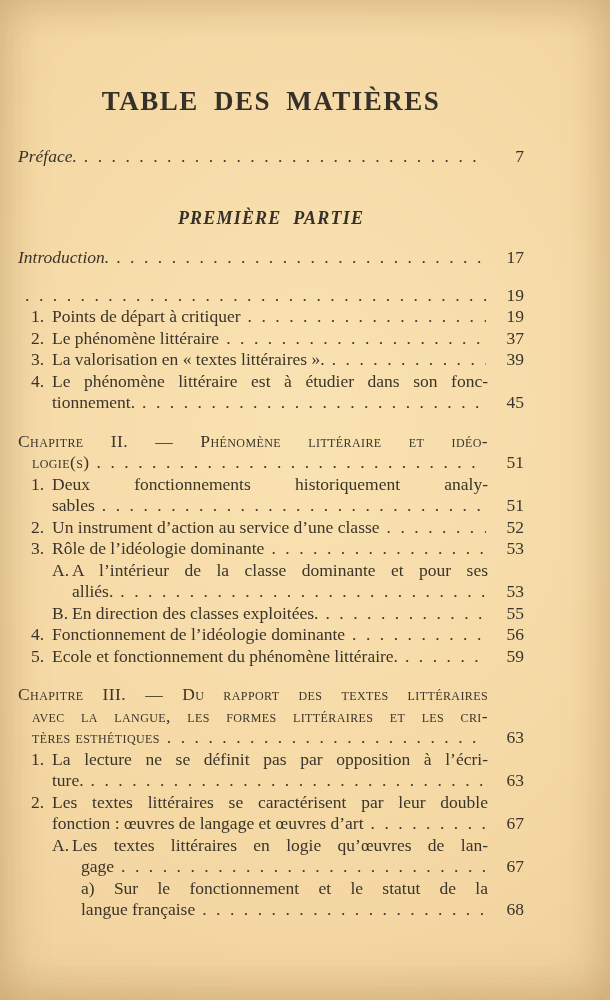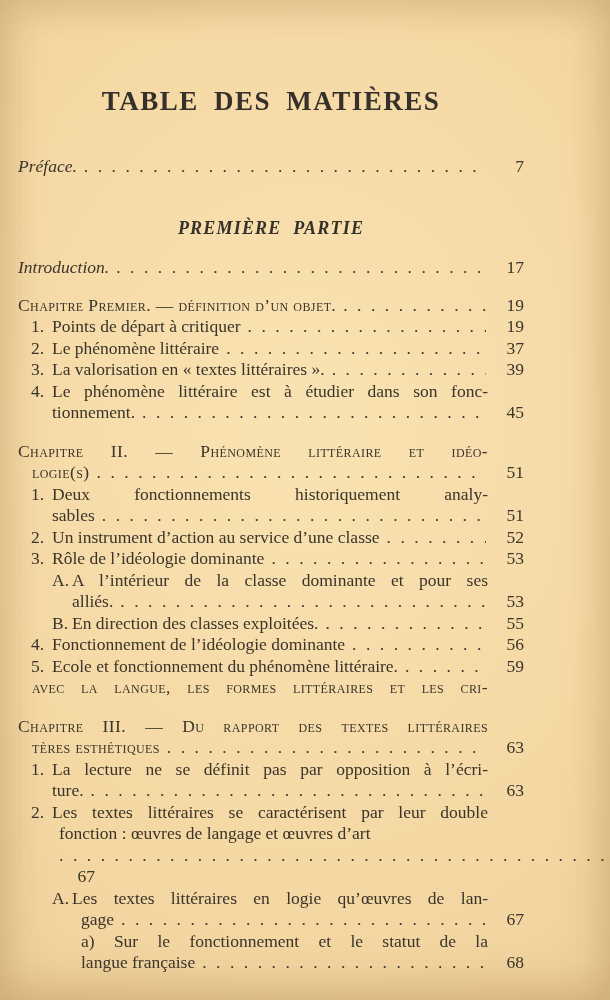--- a/index.html
+++ b/index.html
@@ -75,33 +75,32 @@
     text-align:right;
   }
 </style>
 </head>
 <body>
 
 <div class="page">
   <div class="content">
     <div class="title">TABLE DES MATIÈRES</div>
     <div>
-        <div class="row" style="padding-left: 0px; margin-top: 40px;">
+        <div class="row" style="padding-left: 0px; margin-top: 30px;">
           <span class="txt italic">Préface.</span>
           <span class="leader">........................................</span>
           <span class="pagenum">7</span>
         </div>
         <div class="part-heading" style="margin-top: 40px;">PREMIÈRE PARTIE</div>
         <div class="row" style="padding-left: 0px; margin-top: 18px;">
           <span class="txt italic">Introduction.</span>
           <span class="leader">........................................</span>
           <span class="pagenum">17</span>
         </div>
         <div class="row" style="padding-left: 0px; margin-top: 16px;">
-          <span class="txt sc">Chapitre Premier. — définition d’un objet.</span>
           <span class="leader">........................................</span>
           <span class="pagenum">19</span>
         </div>
         <div class="row" style="padding-left: 13px;">
           <span class="lbl" style="width: 21px;">1.</span>
           <span class="txt">Points de départ à critiquer</span>
           <span class="leader">........................................</span>
           <span class="pagenum">19</span>
         </div>
         <div class="row" style="padding-left: 13px;">
@@ -178,49 +177,49 @@
           <span class="txt">Fonctionnement de l’idéologie dominante</span>
           <span class="leader">........................................</span>
           <span class="pagenum">56</span>
         </div>
         <div class="row" style="padding-left: 13px;">
           <span class="lbl" style="width: 21px;">5.</span>
           <span class="txt">Ecole et fonctionnement du phénomène littéraire.</span>
           <span class="leader">........................................</span>
           <span class="pagenum">59</span>
         </div>
+        <div class="row jrow" style="padding-left: 0px; margin-top: 17px;">
+          <span class="txt sc">Chapitre III. — Du rapport des textes littéraires</span>
+          <span class="pagenum"></span>
+        </div>
         <div class="row jrow" style="padding-left: 14px;">
           <span class="txt sc">avec la langue, les formes littéraires et les cri-</span>
           <span class="pagenum"></span>
         </div>
-        <div class="row jrow" style="padding-left: 0px; margin-top: 17px;">
-          <span class="txt sc">Chapitre III. — Du rapport des textes littéraires</span>
-          <span class="pagenum"></span>
-        </div>
         <div class="row" style="padding-left: 14px;">
           <span class="txt sc">tères esthétiques</span>
           <span class="leader">........................................</span>
           <span class="pagenum">63</span>
         </div>
         <div class="row jrow" style="padding-left: 13px;">
           <span class="lbl" style="width: 21px;">1.</span>
           <span class="txt">La lecture ne se définit pas par opposition à l’écri-</span>
           <span class="pagenum"></span>
         </div>
         <div class="row" style="padding-left: 34px;">
           <span class="txt">ture.</span>
           <span class="leader">........................................</span>
           <span class="pagenum">63</span>
         </div>
         <div class="row jrow" style="padding-left: 13px;">
           <span class="lbl" style="width: 21px;">2.</span>
           <span class="txt">Les textes littéraires se caractérisent par leur double</span>
           <span class="pagenum"></span>
         </div>
-        <div class="row" style="padding-left: 34px; flex-direction: column;">
+        <div class="row" style="padding-left: 34px;">
           <span class="txt">fonction : œuvres de langage et œuvres d’art</span>
           <span class="leader">........................................</span>
           <span class="pagenum">67</span>
         </div>
         <div class="row jrow" style="padding-left: 34px;">
           <span class="lbl" style="width: 20px;">A.</span>
           <span class="txt">Les textes littéraires en logie qu’œuvres de lan-</span>
           <span class="pagenum"></span>
         </div>
         <div class="row" style="padding-left: 63px;">

